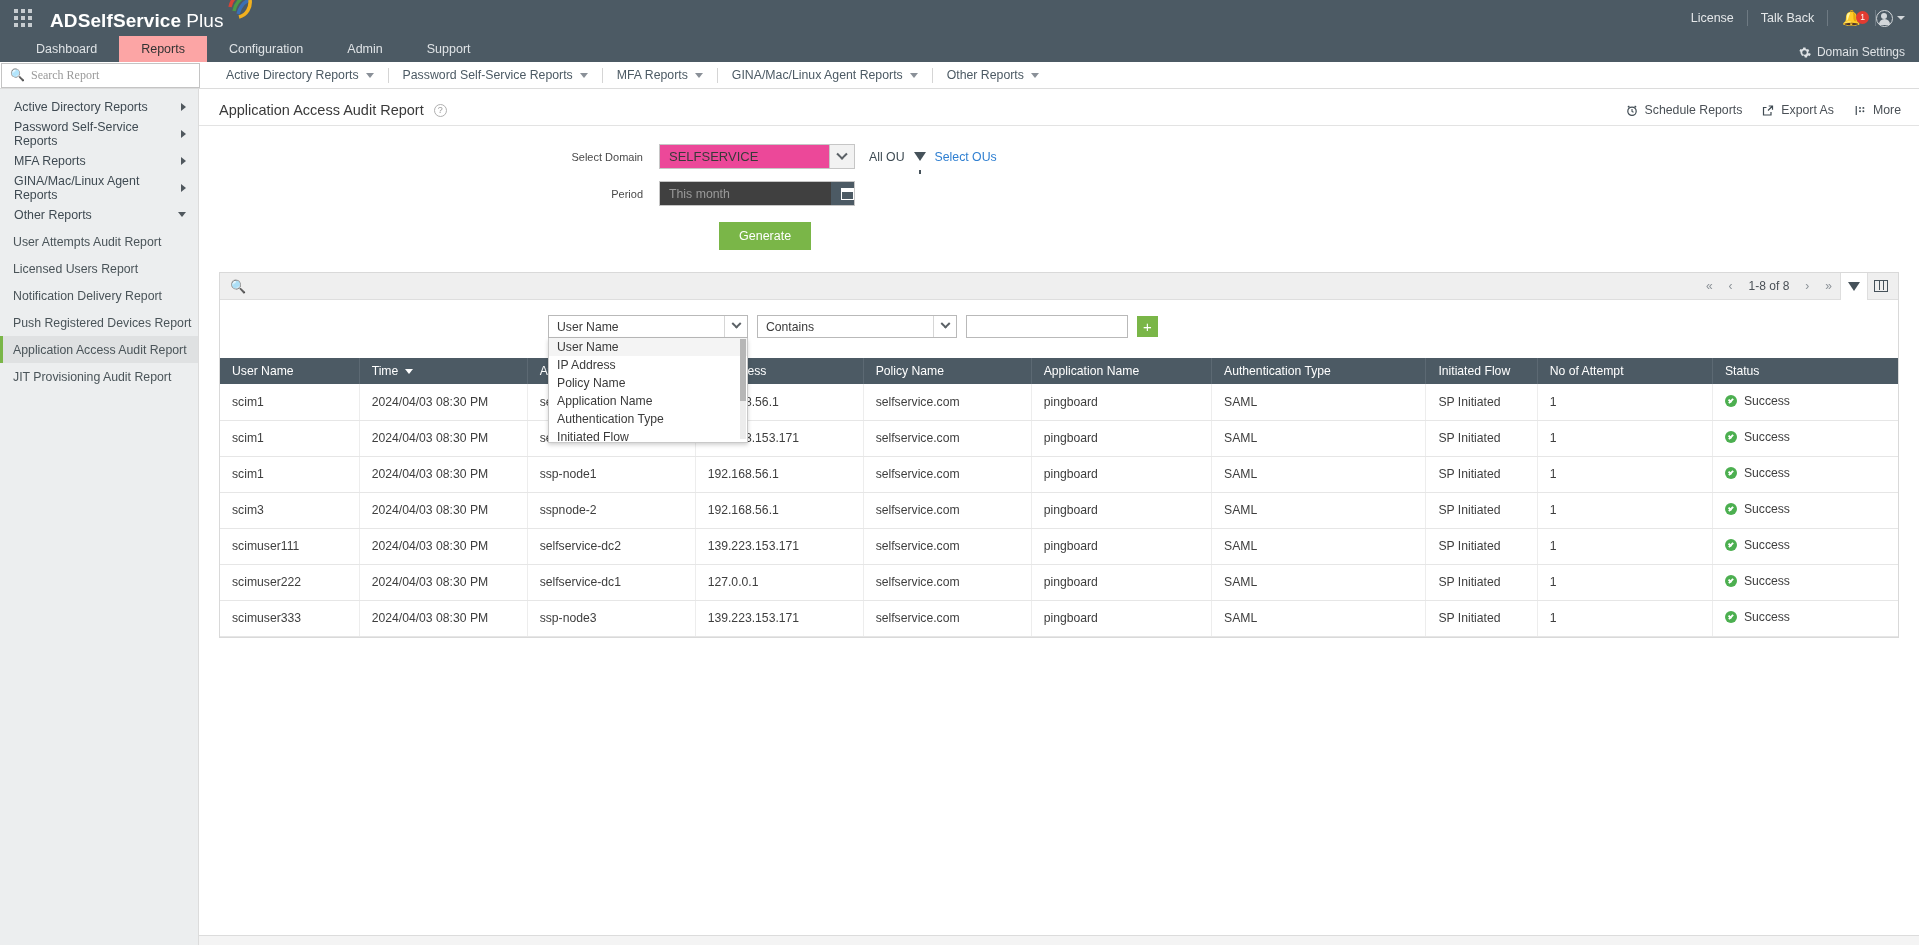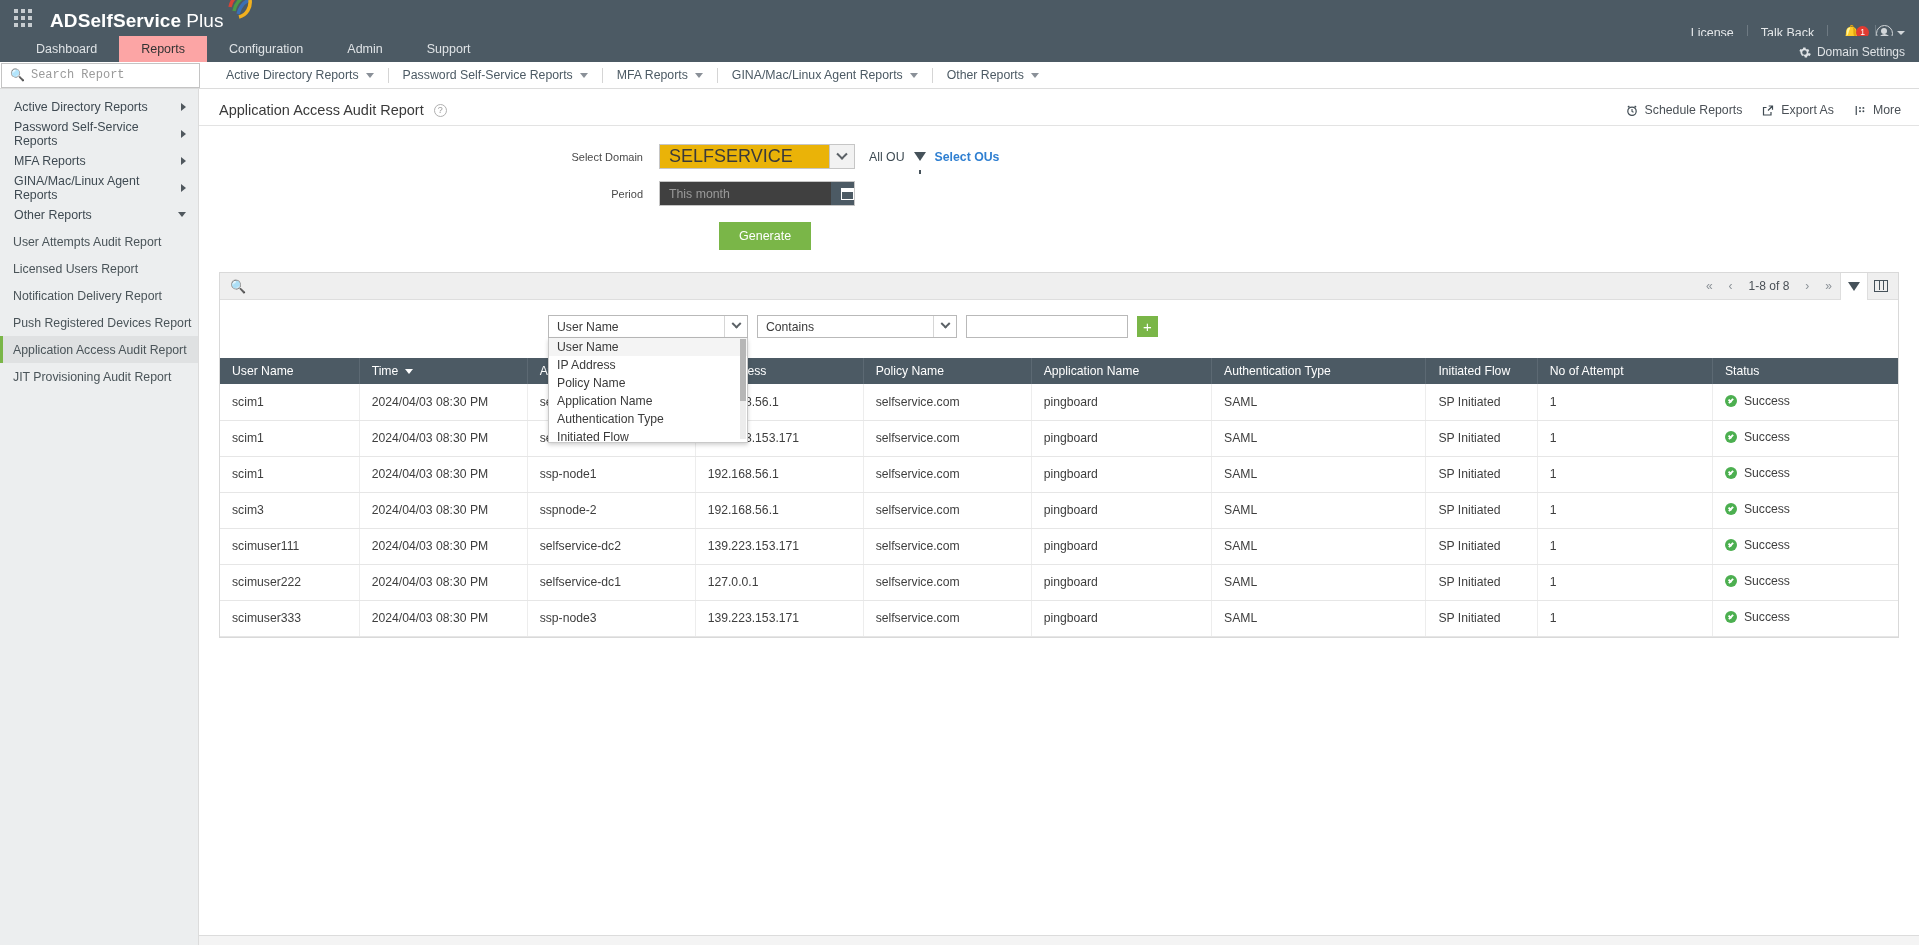--- a/index.html
+++ b/index.html
@@ -18,21 +18,21 @@
     display: flex; align-items: center;
   }
   .grid-icon { margin-left: 14px; width: 18px; height: 18px;
     display: grid; grid-template-columns: repeat(3,4px); grid-template-rows: repeat(3,4px);
     gap: 3px; cursor: pointer; }
   .grid-icon i { background: #c7ccd0; display:block; width:4px; height:4px; }
   .brand { margin-left: 18px; color: #fff; font-size: 19px; font-weight: bold; letter-spacing:.1px; display:flex; align-items:baseline;}
   .brand .light { font-weight: normal; margin-left: 5px; }
   .brand-swoosh { margin-left: 4px; position: relative; width: 20px; height: 22px; }
   .brand-swoosh svg { position:absolute; top:-14px; left:0; }
-  .top-right { position: absolute; right: 10px; top: 15px; height: 36px; display: flex; align-items: center; gap: 0; }
+  .top-right { position: absolute; right: 10px; top: 0; height: 36px; display: flex; align-items: center; gap: 0; }
   .top-right a { color: #e4e7e9; text-decoration: none; font-size: 12.5px; padding: 0 13px; }
   .top-sep { width: 1px; height: 16px; background: #6e7a83; }
   .bell-wrap { position: relative; padding: 0 14px; cursor: pointer; }
   .bell { color: #f5c518; font-size: 15px; }
   .bell-badge { position: absolute; top: 2px; right: 6px; background: #e23b31; color: #fff;
     font-size: 8.5px; border-radius: 50%; width: 13px; height: 13px; line-height: 13px; text-align: center; }
   .user-ico { display:flex; align-items:center; gap:4px; padding-right: 4px; cursor:pointer;}
   .user-circle { width:17px; height:17px; border-radius:50%; border:1.6px solid #d3d7da; position:relative;}
   .user-circle:after{content:"";position:absolute;width:6px;height:6px;border-radius:50%;background:#d3d7da;top:2.5px;left:4px;}
   .user-circle:before{content:"";position:absolute;width:11px;height:6px;border-radius:6px 6px 0 0;background:#d3d7da;bottom:0.5px;left:1.5px;}
@@ -43,21 +43,21 @@
   .tabs { display: flex; margin-left: 14px; height: 26px; }
   .tab { padding: 0 22px; height: 26px; line-height: 26px; color: #dfe3e6; font-size: 12.5px; cursor:pointer;}
   .tab.active { background: #fca5a5; color: #333; }
   .domain-settings { position: absolute; right: 14px; bottom: 3px; color: #dfe3e6; font-size: 12px; display: flex; align-items: center; gap: 6px; cursor:pointer;}
   .gear { width: 13px; height: 13px; display:inline-block; position:relative;}
 
   
   .subnav { height: 27px; background: #fff; border-bottom: 1px solid #dcdcdc; display: flex; align-items: center; }
   .searchbox { width: 199px; height: 25px; margin-left: 1px; border: 1px solid #c4c4c4; display: flex; align-items: center; background: #fff; }
   .searchbox .mag { margin: 0 6px 0 8px; color:#444; font-size: 12px; }
-  .searchbox input { border: none; outline: none; font-size: 12px; color: #666; width: 160px; font-family: Liberation Mono, monospace; }
+  .searchbox input { border: none; outline: none; font-size: 12px; color: #666; width: 160px; font-family: Liberation Serif, serif; }
   .searchbox input::placeholder { color: #9a9a9a; }
   .reportnav { display: flex; align-items: center; margin-left: 12px; height: 27px;}
   .rn-item { padding: 0 14px; color: #4c5a64; font-size: 12.3px; display: flex; align-items: center; gap: 7px; cursor:pointer;}
   .rn-sep { width:1px; height:15px; background:#d5d5d5; }
   .caret { width:0;height:0;border-left:4px solid transparent;border-right:4px solid transparent;border-top:5px solid #8a9098;}
 
   
   .body-wrap { display: flex; height: 881px; }
   .sidebar { width: 199px; background: #eceeef; border-right: 1px solid #dcdcdc; padding-top: 4px; flex-shrink:0;}
   .side-group { height: 27px; display: flex; align-items: center; justify-content: space-between;
@@ -74,30 +74,30 @@
   .pagetitle { font-size: 14.5px; color: #3a3a3a; display:flex; align-items:center; gap:10px;}
   .help-q { width: 13px; height: 13px; border: 1px solid #b0b0b0; border-radius: 50%; color:#999; font-size: 9px;
      display:flex; align-items:center; justify-content:center; cursor:pointer;}
   .head-actions { display:flex; align-items:center; gap: 20px; font-size: 12.3px; color:#4a5056;}
   .head-actions > div { display:flex; align-items:center; gap:7px; cursor:pointer;}
 
   
   .formpanel { border-top: 1px solid #e3e3e3; padding-top: 18px; }
   .frow { display:flex; align-items:center; margin-bottom: 12px; }
   .flabel { width: 460px; text-align:right; padding-right: 16px; font-size: 11px; color:#4a4a4a;}
-  .fselect { width: 196px; height: 25px; border: 1px solid #c6c6c6; background:#eab308; display:flex; align-items:center;
-     position:relative; font-size: 18px; color:#3a3a3a; cursor:pointer;}
+  .fselect { width: 196px; height: 25px; border: 1px solid #c6c6c6; background:#ec4899; display:flex; align-items:center;
+     position:relative; font-size: 13px; color:#3a3a3a; cursor:pointer;}
   .fselect span.val { padding-left: 9px; }
   .fselect .dd { position:absolute; right:0; top:0; width:25px; height:23px; background:#f2f2f2; border-left:1px solid #c6c6c6;
      display:flex; align-items:center; justify-content:center;}
   .chev { width:8px;height:8px;border-right:2px solid #5b6166;border-bottom:2px solid #5b6166;transform:rotate(45deg) translate(-2px,-2px);}
   .ou-area { display:flex; align-items:center; gap: 9px; margin-left: 14px; font-size: 12.3px; color:#3d4a52;}
   .funnel { width:0;height:0;border-left:6px solid transparent;border-right:6px solid transparent;border-top:9px solid #46525a; position:relative;}
   .funnel:after{content:"";position:absolute;left:-1px;top:9px;width:2px;height:4px;background:#46525a;}
-  .ou-link { color: #2f7fd1; cursor:pointer;font-weight:bold;}
+  .ou-link { color: #2f7fd1; cursor:pointer;}
   .fperiod { width: 196px; height: 25px; border: 1px solid #c6c6c6; background:#404040; display:flex; align-items:center;
      position: relative; font-size: 12.3px; color:#9a9a9a;}
   .fperiod span { padding-left: 9px;}
   .cal-btn { position:absolute; right:0; top:0; width:23px; height:23px; background:#4c5a64; display:flex; align-items:center; justify-content:center; cursor:pointer;}
   .cal-ico { width:13px; height:12px; border:1.5px solid #fff; border-top:4px solid #fff; position:relative;}
   .genrow { padding-left: 476px; margin-top: 16px; margin-left: 44px; }
   .gen-btn { background: #7ab648; color:#fff; border:none; font-size: 12.5px; padding: 7px 20px; cursor:pointer; font-family:"Liberation Sans",sans-serif;}
 
   
   .result { margin: 22px 20px 0 20px; border: 1px solid #d9d9d9; position: relative;}

